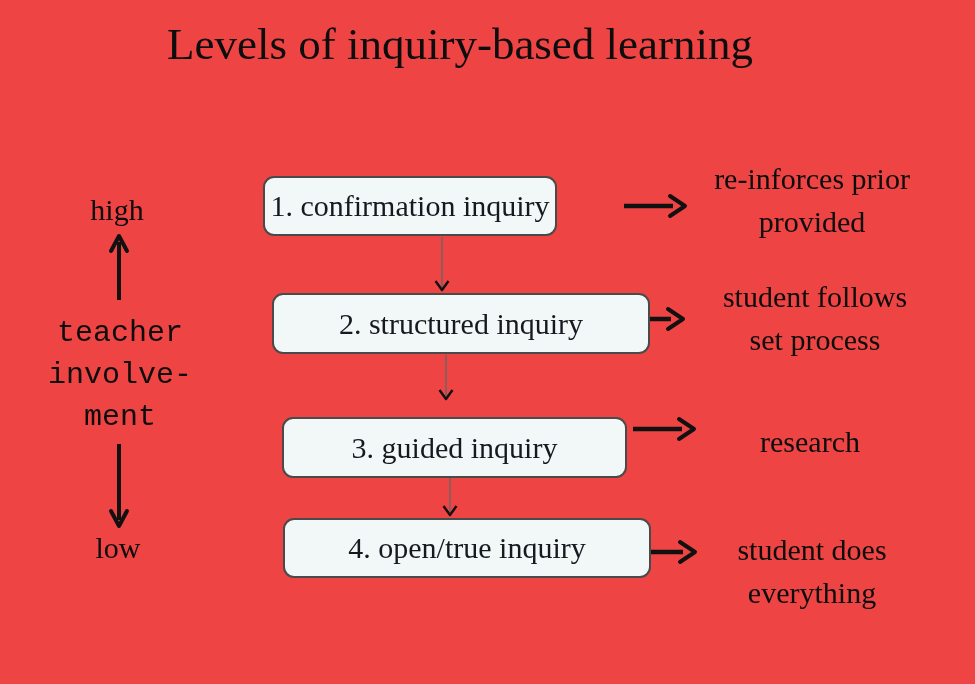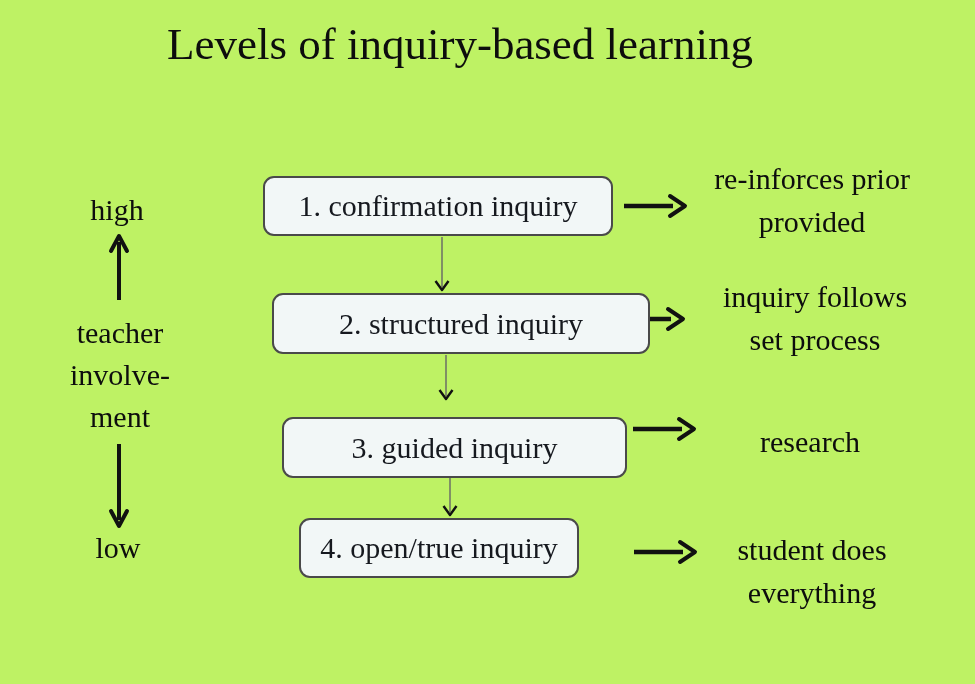--- a/index.html
+++ b/index.html
@@ -4,21 +4,21 @@
 <style>
   html, body {
     margin: 0;
     padding: 0;
     background: #ffffff;
   }
   .canvas {
     position: relative;
     width: 975px;
     height: 684px;
-    background: #bef264;
+    background: #ef4444;
     font-family: "Liberation Serif", "DejaVu Serif", serif;
     color: #111111;
     overflow: hidden;
   }
   .arrows {
     position: absolute;
     left: 0;
     top: 0;
     pointer-events: none;
   }
@@ -110,40 +110,40 @@
     <g>
       <line x1="634" y1="552" x2="683" y2="552" stroke="#111111" stroke-width="4.5"></line>
       <polyline points="680,542 695,552 680,562" fill="none" stroke="#111111" stroke-width="4" stroke-linecap="round" stroke-linejoin="round"></polyline>
     </g>
   </svg>
 
   <h1 class="title">Levels of inquiry-based learning</h1>
 
   <div class="axis-label" style="left:117px; top:210px;">high</div>
 
-  <div class="axis-label" style="left:120px; top:375px;">
+  <div class="axis-label" style="left:120px; top:375px;font-family:Liberation Mono, monospace;">
     <div>teacher</div>
     <div>involve-</div>
     <div>ment</div>
   </div>
 
   <div class="axis-label" style="left:118px; top:548px;">low</div>
 
-  <div class="level-box" style="left:263px; top:176px; width:350px; height:60px;">1. confirmation inquiry</div>
+  <div class="level-box" style="left:263px; top:176px; width:294px; height:60px;">1. confirmation inquiry</div>
   <div class="level-box" style="left:272px; top:293px; width:378px; height:61px;">2. structured inquiry</div>
   <div class="level-box" style="left:282px; top:402px; width:345px; height:61px;margin-top:15px;">3. guided inquiry</div>
-  <div class="level-box" style="left:283px; top:518px; width:280px; height:60px;margin-left:16px;">4. open/true inquiry</div>
+  <div class="level-box" style="left:283px; top:518px; width:368px; height:60px;">4. open/true inquiry</div>
 
   <div class="outcome" style="left:812px; top:200px;">
     <div>re-inforces prior</div>
     <div>provided</div>
   </div>
 
   <div class="outcome" style="left:815px; top:318px;">
-    <div>inquiry follows</div>
+    <div>student follows</div>
     <div>set process</div>
   </div>
 
   <div class="outcome" style="left:810px; top:441px;">
     <div>research</div>
   </div>
 
   <div class="outcome" style="left:812px; top:571px;">
     <div>student does</div>
     <div>everything</div>

